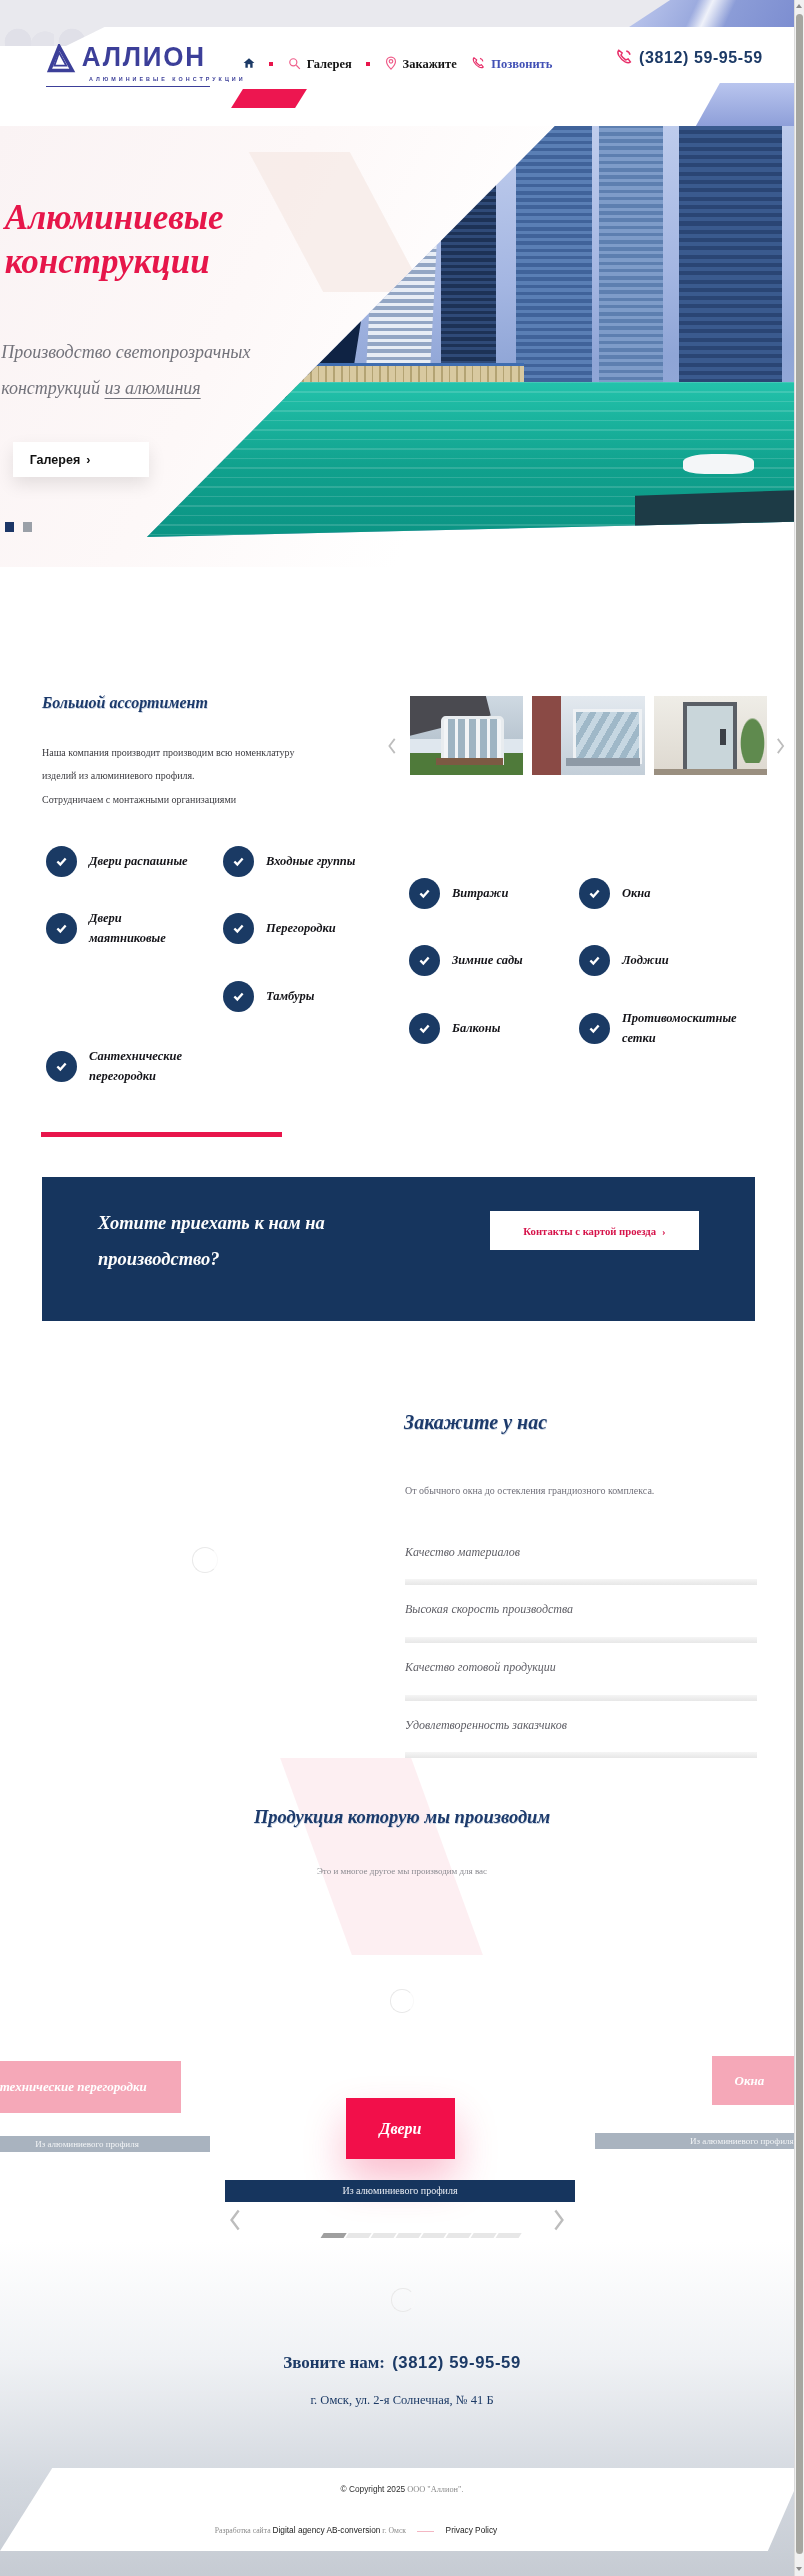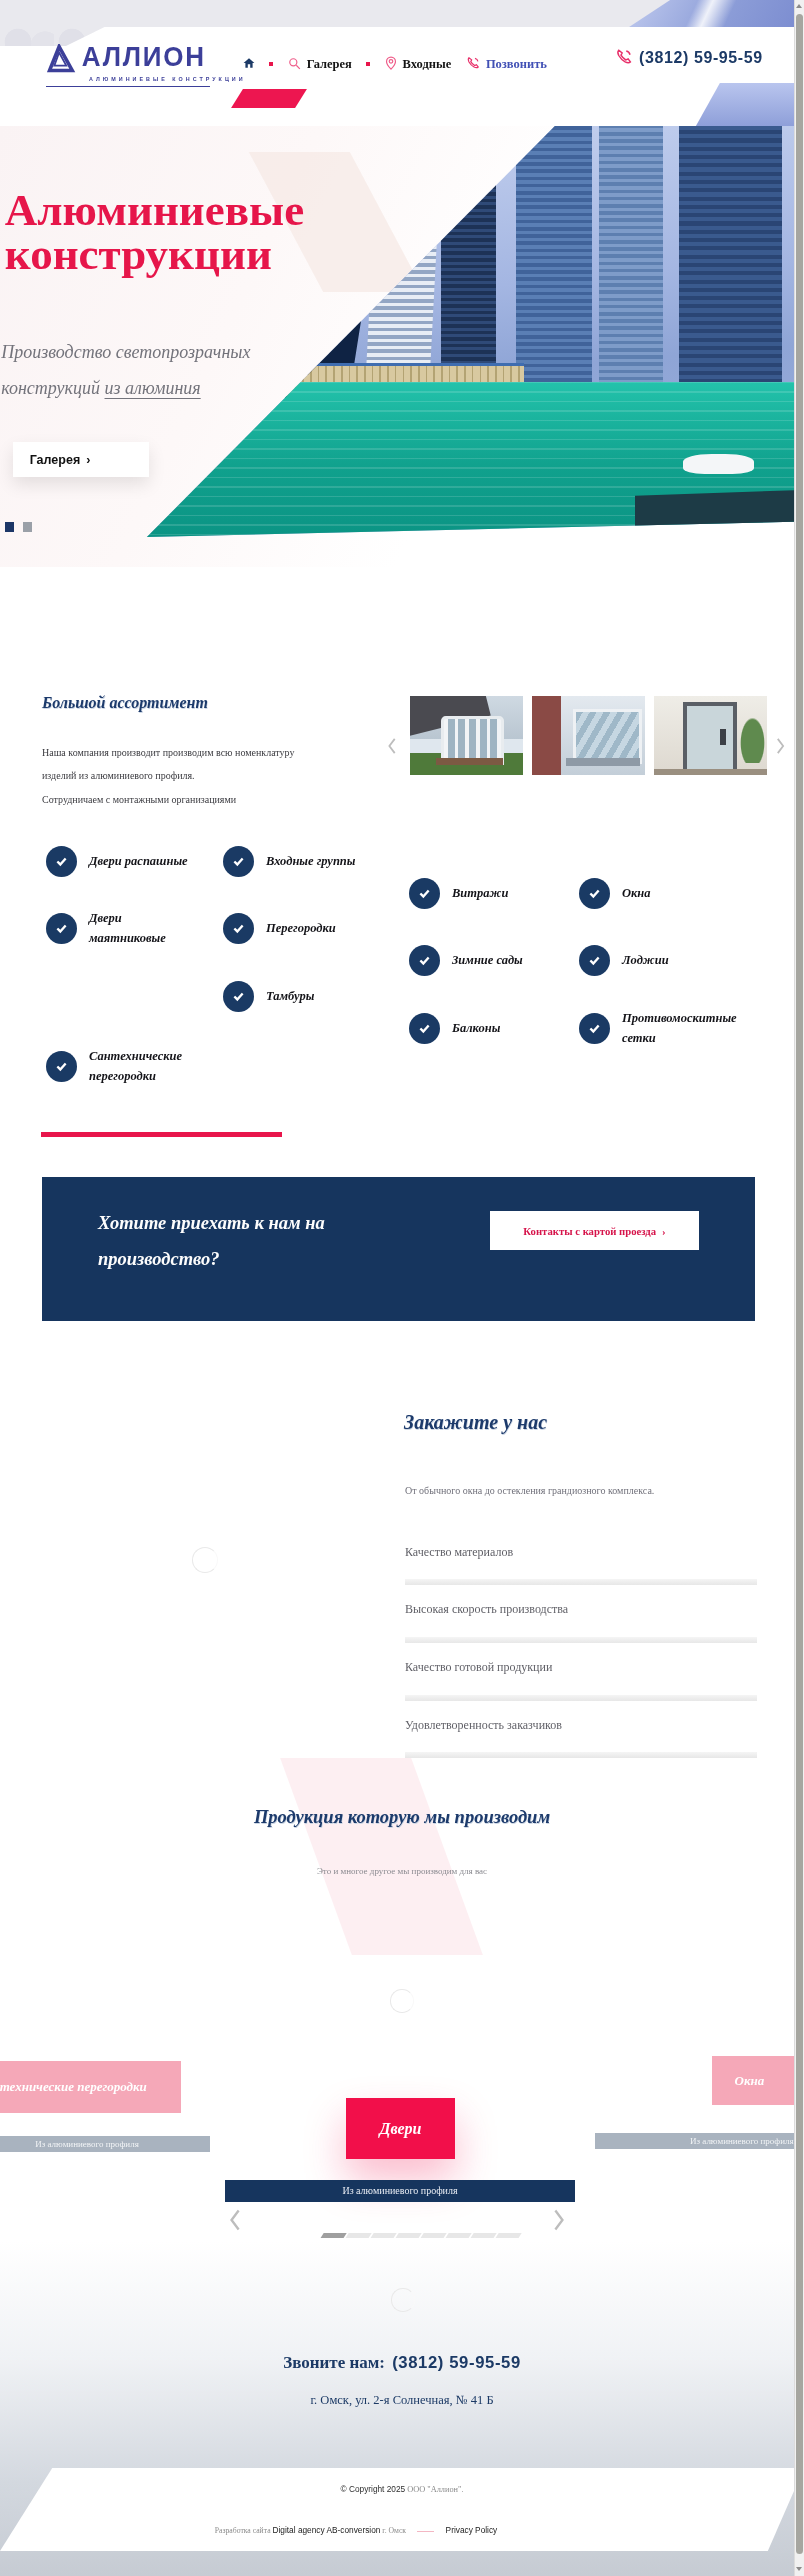--- a/index.html
+++ b/index.html
@@ -65,21 +65,21 @@
     border-radius:50% 50% 0 0/22% 22% 0 0;transform:skewX(-9deg);}
   .bridge{left:16%;top:60%;width:50%;height:7%;
     background:repeating-linear-gradient(90deg,#d8c9a0 0 6px,#b3a373 6px 7.7px);
     border-top:3px solid #3f6db0;border-bottom:2.4px solid #23404f;}
   .water{left:0;top:64.5%;width:100%;height:35.5%;
     background:linear-gradient(180deg,#23c2ab 0%,#10a18d 55%,#0b9484 100%);}
   .water-streaks{left:0;top:64.5%;width:100%;height:35.5%;
     background:repeating-linear-gradient(180deg,rgba(255,255,255,.14) 0 1.2px,transparent 1.2px 9.5px);}
   .boat{left:86%;top:81%;width:9%;height:4.5%;background:#f4f6f8;border-radius:40% 40% 30% 30%;}
   .shore{left:80%;top:90%;width:20%;height:10%;background:#1d3b46;transform:skewY(-2deg);}
-  .hero-title{left:4.8px;top:188px;z-index:3;font-weight:700;font-size:45px;
+  .hero-title{left:4.8px;top:196px;z-index:3;font-style:italic;font-weight:700;font-size:35px;
     line-height:44px;color:#e6164a;}
   .hero-sub{left:1.2px;top:334px;z-index:3;font-style:italic;font-size:18px;line-height:36px;
     color:#73737b;}
   .hero-sub u{text-decoration-thickness:1.2px;text-underline-offset:4.2px;}
   .gallery-btn{left:13px;top:442px;width:119px;height:35px;background:#ffffff;z-index:3;
     box-shadow:0 7.2px 16.7px rgba(0,0,0,.10);display:flex;align-items:center;padding-left:16.7px;
     gap:6px;cursor:pointer;font-family:"Liberation Sans",sans-serif;font-weight:700;
     font-size:12.5px;color:#111;}
   .dot-sq{width:9.5px;height:9.5px;z-index:3;cursor:pointer;}
   .dot-navy{left:4.8px;top:522px;background:#1c3667;}
@@ -101,21 +101,21 @@
   .cta{left:42px;top:1177px;width:713px;height:144px;background:#16355e;}
   .cta-title{left:98px;font-style:italic;font-weight:700;font-size:18.5px;color:#fdfdfd;
     z-index:2;}
   .cta-btn{left:490px;top:1211px;width:209px;height:39px;background:#ffffff;display:flex;
     align-items:center;justify-content:center;gap:6px;cursor:pointer;
     font-weight:700;font-size:10.7px;color:#d6134a;z-index:2;}
 
   
   .order-title{left:404px;top:1411px;font-size:20px;}
   .order-sub{left:405px;top:1485px;font-size:10px;color:#70707a;}
-  .feat-label{left:405px;font-size:12px;color:#5f5f66;}
+  .feat-label{left:405px;font-style:italic;font-size:12px;color:#5f5f66;}
   .feat-bar{left:405px;width:352px;height:6px;
     background:linear-gradient(180deg,#f5f5f5,#e7e7e7);}
   .spinner{border-radius:50%;border:1.8px solid #e9e9e9;border-right-color:#f9f9f9;}
 
   
   .prod-pink{left:316px;top:1758px;width:131px;height:197px;background:#fbe5ea;opacity:.6;
     transform:skewX(20deg);}
   .prod-title{left:0;top:1807px;width:804px;text-align:center;font-size:18.5px;}
   .prod-sub{left:0;top:1866px;width:804px;text-align:center;font-size:9px;color:#8a8a90;}
 
@@ -211,21 +211,21 @@
       <span class="nav-label">Галерея</span>
     </span>
     <span class="nav-dot"></span>
     <span class="nav-item">
       <span>
         <svg width="12" height="14.3" viewBox="0 0 20 24">
           <path d="M10 2 C5.5 2 2.5 5.5 2.5 9.5 C2.5 14 10 22 10 22 C10 22 17.5 14 17.5 9.5 C17.5 5.5 14.5 2 10 2 Z" fill="none" stroke="#ef5d8a" stroke-width="2"></path>
           <circle cx="10" cy="9" r="3" fill="none" stroke="#ef5d8a" stroke-width="2"></circle>
         </svg>
       </span>
-      <span class="nav-label">Входные</span>
+      <span class="nav-label">Закажите</span>
     </span>
     <span class="nav-item nav-call">
       <span>
         <svg width="14.3" height="14.3" viewBox="0 0 24 24">
           <path d="M5 3 C3.5 4.5 3.5 7 5 10 C7 13.5 10 16.5 13.5 18.5 C16.5 20 19 20 20.5 18.5 L17.5 14.5 L14.5 16 C12 14.5 9.5 12 8 9.5 L9.5 6.5 Z" fill="none" stroke="#e8306a" stroke-width="2"></path>
           <path d="M15 4 C17.5 4.5 19.5 6.5 20 9" fill="none" stroke="#e8306a" stroke-width="2"></path>
         </svg>
       </span>
       <span class="nav-label">Позвонить</span>
     </span>

